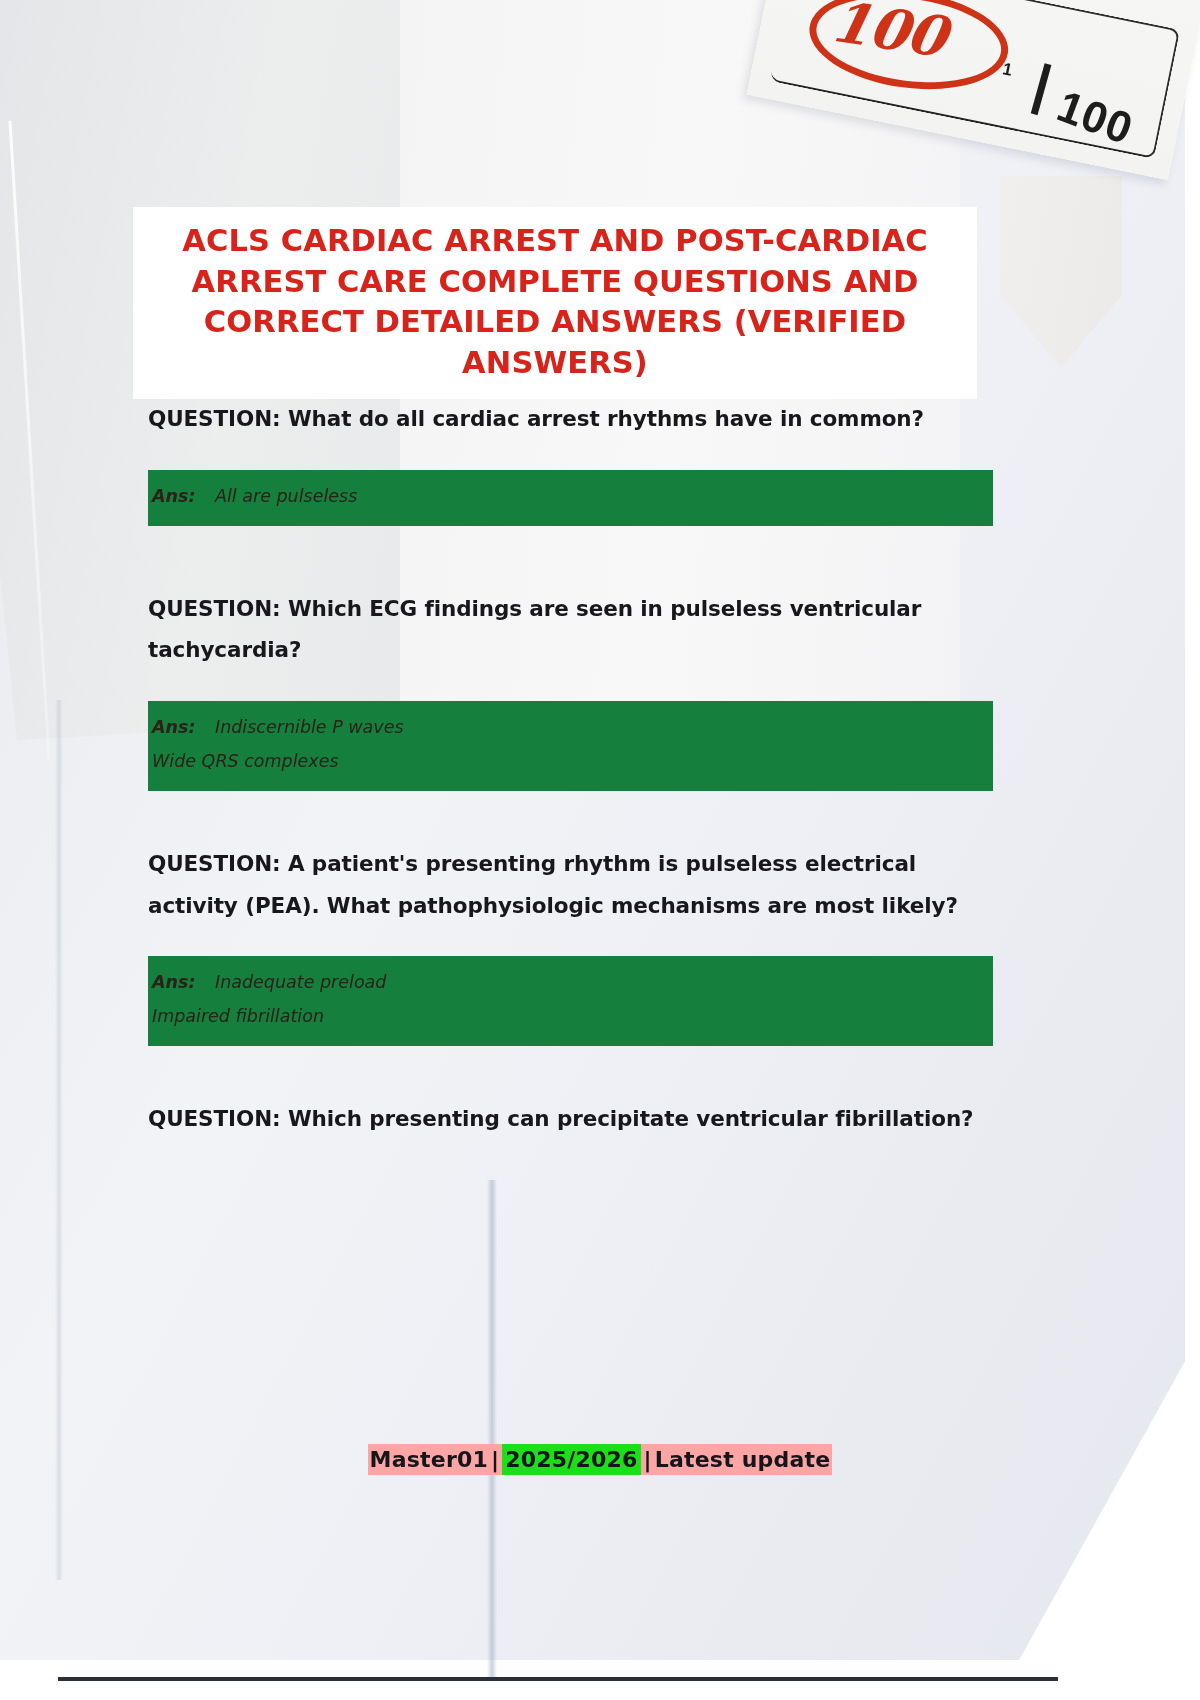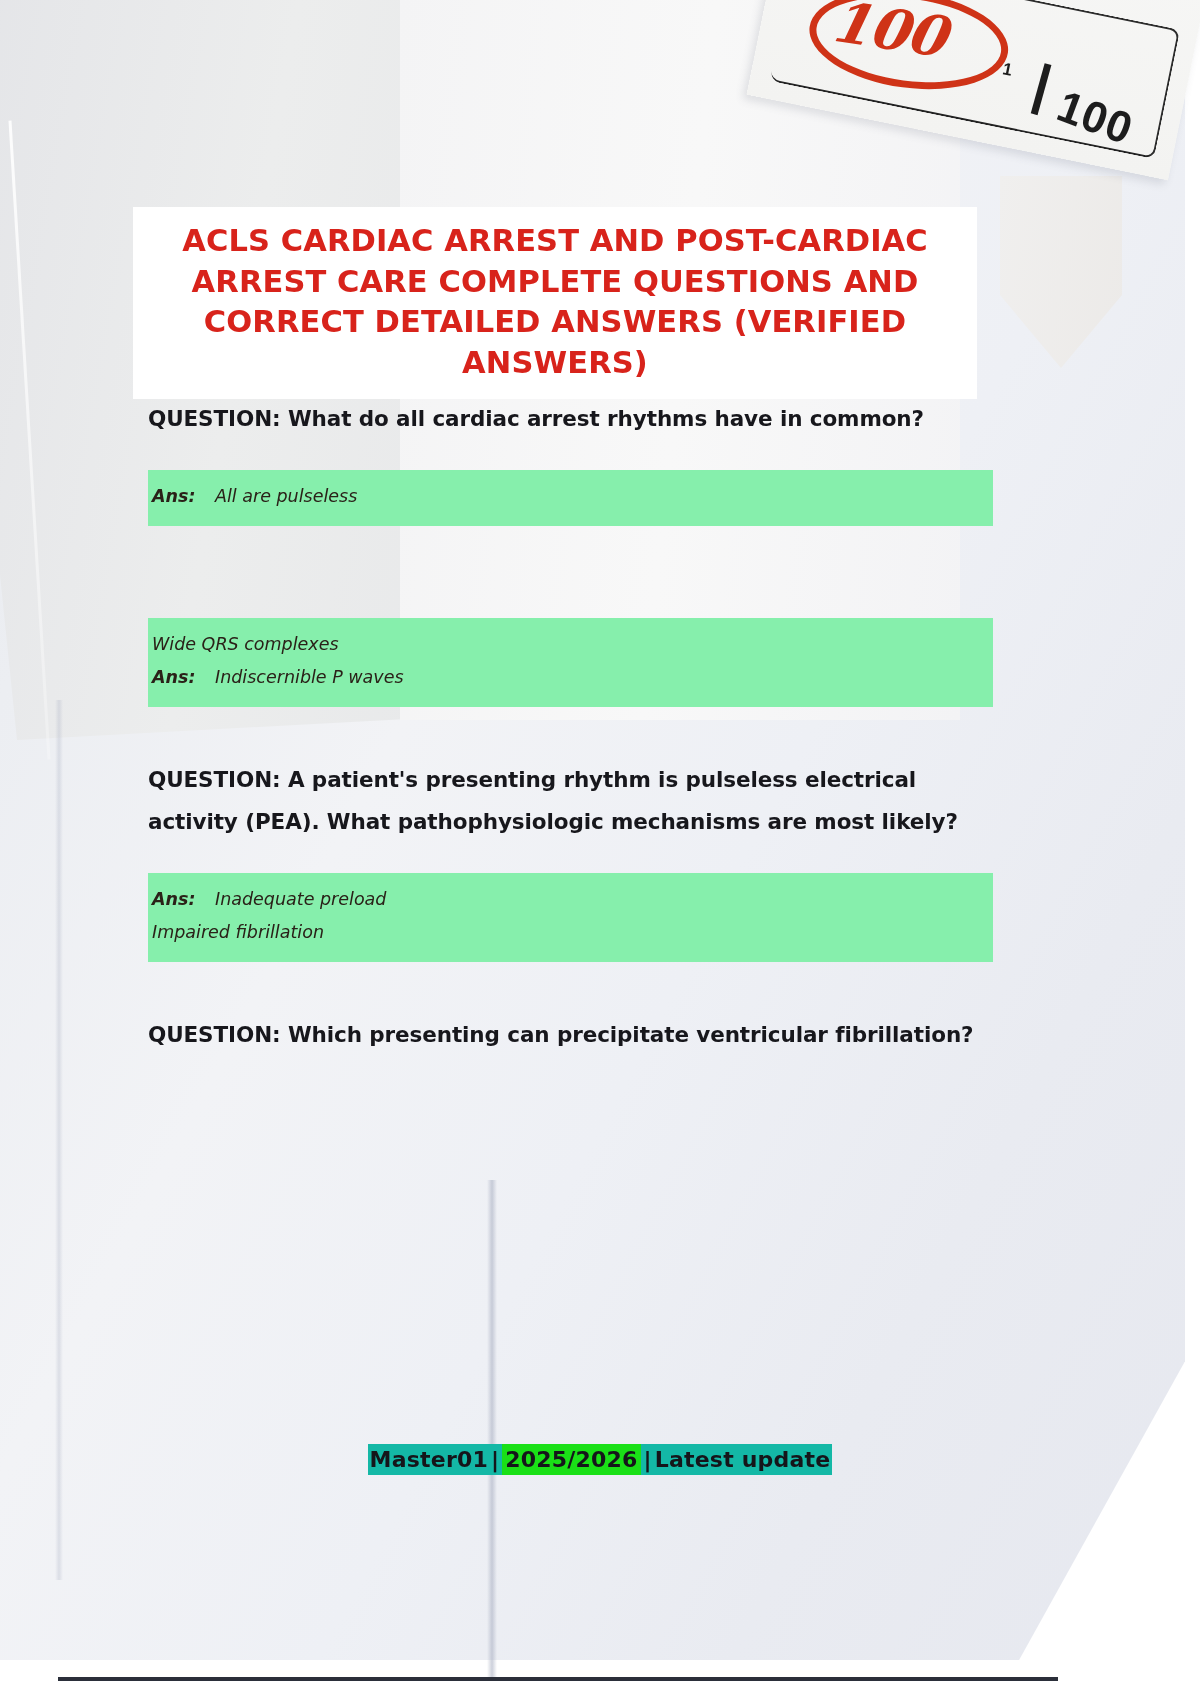--- a/index.html
+++ b/index.html
@@ -193,21 +193,21 @@
   .question {
     font-family: "DejaVu Sans", sans-serif;
     font-size: 21.5px;
     font-weight: 700;
     color: #17171c;
     line-height: 1.95;
     letter-spacing: -.1px;
   }
 
   .answer-block {
-    background: #86efac;
+    background: #15803d;
     padding: 10px 0 12px 0;
   }
   .answer-line {
     font-family: "DejaVu Sans", sans-serif;
     font-size: 17.5px;
     font-style: italic;
     color: #2a2118;
     line-height: 1.35;
     padding: 5px 0 5px 4px;
   }
@@ -226,21 +226,21 @@
     left: 0; top: 1444px;
     width: 1200px;
     text-align: center;
   }
   .footer .fline {
     display: inline-block;
     font-family: "DejaVu Sans", sans-serif;
     font-size: 22px;
     font-weight: 700;
     color: #15151a;
-    background: #14b8a6;
+    background: #fca5a5;
     padding: 3px 2px;
     letter-spacing: .2px;
   }
   .footer .hl-green {
     background: #1ae017;
     padding: 3px 3px;
   }
   .footer .sep { padding: 0 3px; }
 </style>
 </head>
@@ -280,27 +280,28 @@
       <div class="gap-sm"></div>
       <div class="answer-block">
         <div class="answer-line">
           <span class="ans-label">Ans:</span>
           <span>All are pulseless</span>
         </div>
       </div>
 
       <div class="gap-lg"></div>
 
+      <div class="question">QUESTION: Which ECG findings are seen in pulseless ventricular tachycardia?</div>
       <div class="gap-sm"></div>
       <div class="answer-block">
-        <div class="answer-line">Wide QRS complexes</div>
         <div class="answer-line">
           <span class="ans-label">Ans:</span>
           <span>Indiscernible P waves</span>
         </div>
+        <div class="answer-line">Wide QRS complexes</div>
       </div>
 
       <div class="gap-md"></div>
 
       <div class="question">QUESTION: A patient's presenting rhythm is pulseless electrical activity (PEA). What pathophysiologic mechanisms are most likely?</div>
       <div class="gap-sm"></div>
       <div class="answer-block">
         <div class="answer-line">
           <span class="ans-label">Ans:</span>
           <span>Inadequate preload</span>

